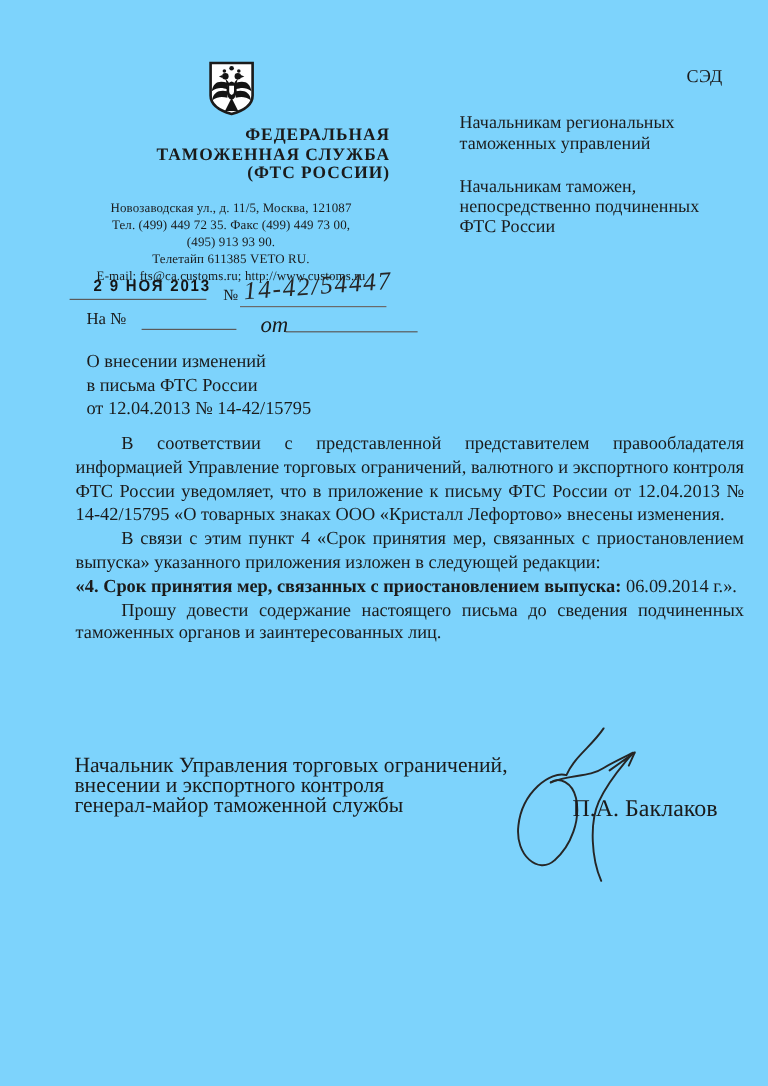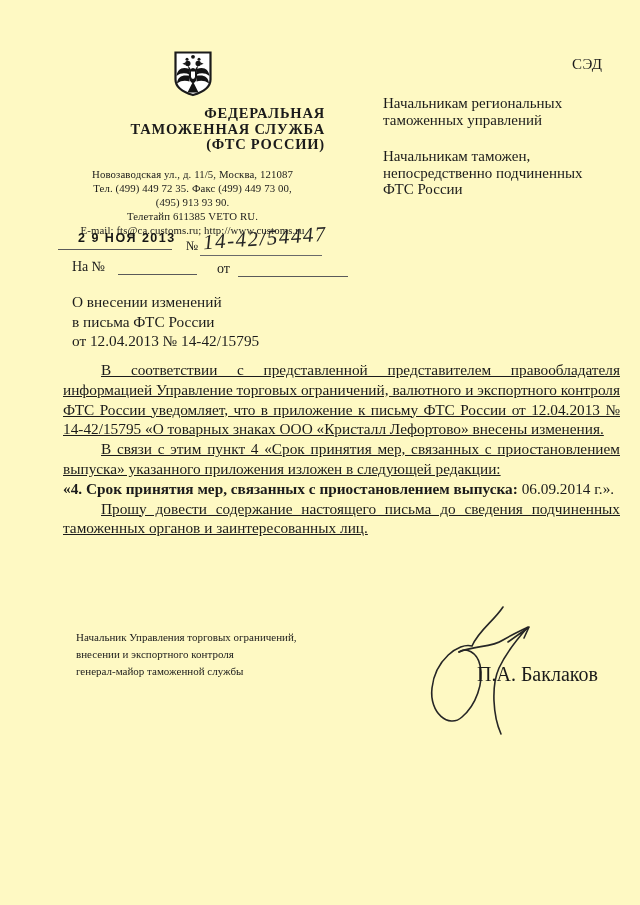--- a/index.html
+++ b/index.html
@@ -4,21 +4,21 @@
 <style>
   html, body { margin: 0; padding: 0; }
   body {
     width: 640px; height: 905px;
     background: #ffffff;
     font-family: "Liberation Serif", serif;
     color: #1b1b1b;
     position: relative;
     overflow: hidden;
   }
-  .page { position: absolute; inset: 0; background: #fef9c3; }
+  .page { position: absolute; inset: 0; background: #7dd3fc; }
 
   
   .sed { position: absolute; left: 572px; top: 56px; font-size: 15px; letter-spacing: 0.5px; }
 
   
   .letterhead { position: absolute; left: 60px; top: 50px; width: 265px; text-align: center; }
   .emblem { display: block; margin: 0 auto 8px auto; }
   .org { font-weight: bold; font-size: 14.5px; line-height: 15.5px; letter-spacing: 0.8px; text-align: right; }
   .addr { margin-top: 14px; font-size: 10.8px; line-height: 14.2px; letter-spacing: 0.1px; }
 
@@ -40,33 +40,33 @@
     position: absolute; left: 203px; top: 226px;
     font-style: italic; font-size: 21px; letter-spacing: 1.5px;
     transform: rotate(-4deg); color: #262626; white-space: nowrap;
   }
   .uline { position: absolute; height: 0; border-bottom: 1.4px solid #5a5a5a; }
   .ul1 { left: 58px;  top: 249px; width: 114px; }
   .ul-num { left: 200px; top: 255px; width: 122px; border-bottom-color: #6a6a6a; }
   .ul2 { left: 118px; top: 274px; width: 79px; }
   .ul3 { left: 238px; top: 276px; width: 110px; }
   .na-label { position: absolute; left: 72px; top: 259px; font-size: 14px; }
-  .ot-label { position: absolute; left: 217px; top: 261px; font-size: 14px; }
+  .ot-label { position: absolute; left: 217px; top: 261px; font-size: 19px; font-style: italic; }
 
   
   .subject { position: absolute; left: 72px; top: 292px; font-size: 15.3px; line-height: 19.5px; }
 
   
   .doc-body { position: absolute; left: 63px; top: 360px; width: 557px; font-size: 15.3px; }
   .doc-body p { margin: 0; text-align: justify; line-height: 19.8px; }
-  .indent { text-indent: 38px; text-decoration: underline; }
+  .indent { text-indent: 38px; }
   .b { font-weight: bold; margin-top: 32px; }
 
   
-  .sig-block { position: absolute; left: 76px; top: 629px; font-size: 11px; line-height: 16.8px; }
+  .sig-block { position: absolute; left: 62px; top: 629px; font-size: 18px; line-height: 16.8px; }
   .sig-svg { position: absolute; left: 415px; top: 596px; }
   .sig-name { position: absolute; left: 477px; top: 663px; font-size: 20px; white-space: nowrap; }
 </style>
 </head>
 <body>
 
 <div class="page">
 
   <div class="sed">СЭД</div>
 

